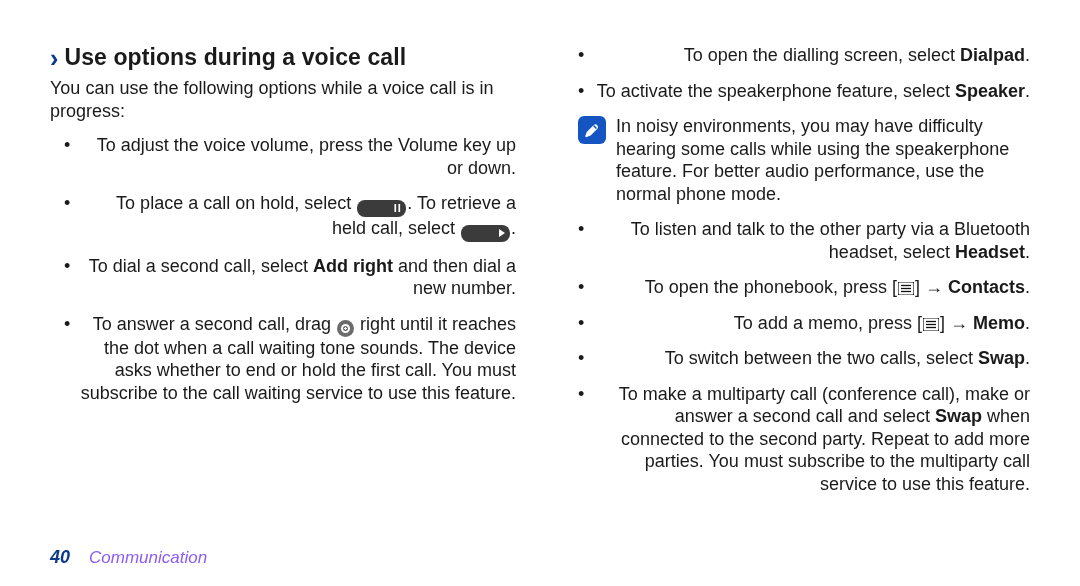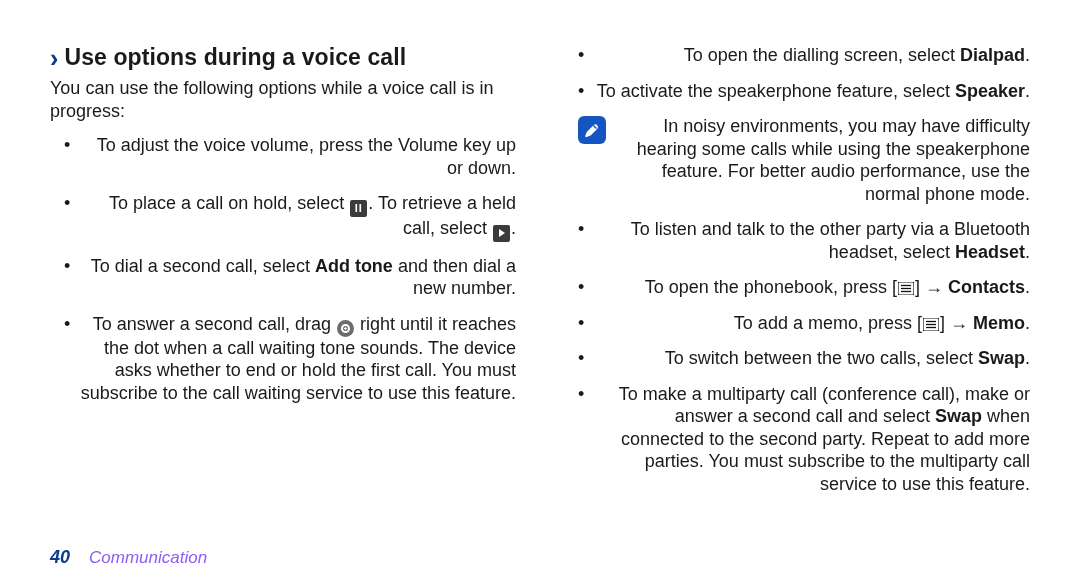--- a/index.html
+++ b/index.html
@@ -58,26 +58,27 @@
     position:absolute;
     left:0;top:0;
     font-size:18px;
   }
   .b{font-weight:700}
   .icon-box{
     display:inline-flex;
     align-items:center;justify-content:center;
     vertical-align:-3px;
     width:17px;height:17px;
-    border-radius:2px;
+    border-radius:8px;
     background:#3b3b3b;
     color:#fff;
     font-size:11px;
     font-weight:700;
     margin:0 1px;
+    padding-left:32px;
   }
   .icon-box.play::after{
     content:"";
     width:0;height:0;
     border-left:6px solid #fff;
     border-top:4px solid transparent;
     border-bottom:4px solid transparent;
     margin-left:2px;
   }
   .icon-box.pause{
@@ -114,21 +115,20 @@
     background:#1555c2;
     color:#fff;
     display:flex;
     align-items:center;justify-content:center;
     margin-top:1px;
   }
   .note-icon svg{width:18px;height:18px}
   .note-text{
     font-size:18px;
     line-height:1.25;
-    text-align:right;
   }
   .menu-glyph{
     display:inline-block;
     vertical-align:-2px;
     padding:0 1px;
   }
   .menu-glyph svg{display:block}
   .footer{
     position:absolute;
     left:50px;
@@ -157,21 +157,21 @@
 
   <div class="col">
     <h2 class="heading">
       <span class="chevron">›</span>
       <span>Use options during a voice call</span>
     </h2>
     <p class="intro">You can use the following options while a voice call is in progress:</p>
     <ul class="bullets">
         <li>To adjust the voice volume, press the Volume key up or down.</li>
         <li>To place a call on hold, select <span class="icon-box pause">II</span>. To retrieve a held call, select <span class="icon-box play"></span>.</li>
-        <li>To dial a second call, select <span class="b">Add tone</span> and then dial a new number.</li>
+        <li>To dial a second call, select <span class="b">Add right</span> and then dial a new number.</li>
         <li>To answer a second call, drag <span class="icon-circle"></span> right until it reaches the dot when a call waiting tone sounds. The device asks whether to end or hold the first call. You must subscribe to the call waiting service to use this feature.</li>
       </ul>
   </div>
 
   <div class="col">
     <ul class="bullets">
         <li>To open the dialling screen, select <span class="b">Dialpad</span>.</li>
         <li>To activate the speakerphone feature, select <span class="b">Speaker</span>.</li>
       </ul>
     <div class="note-row">

